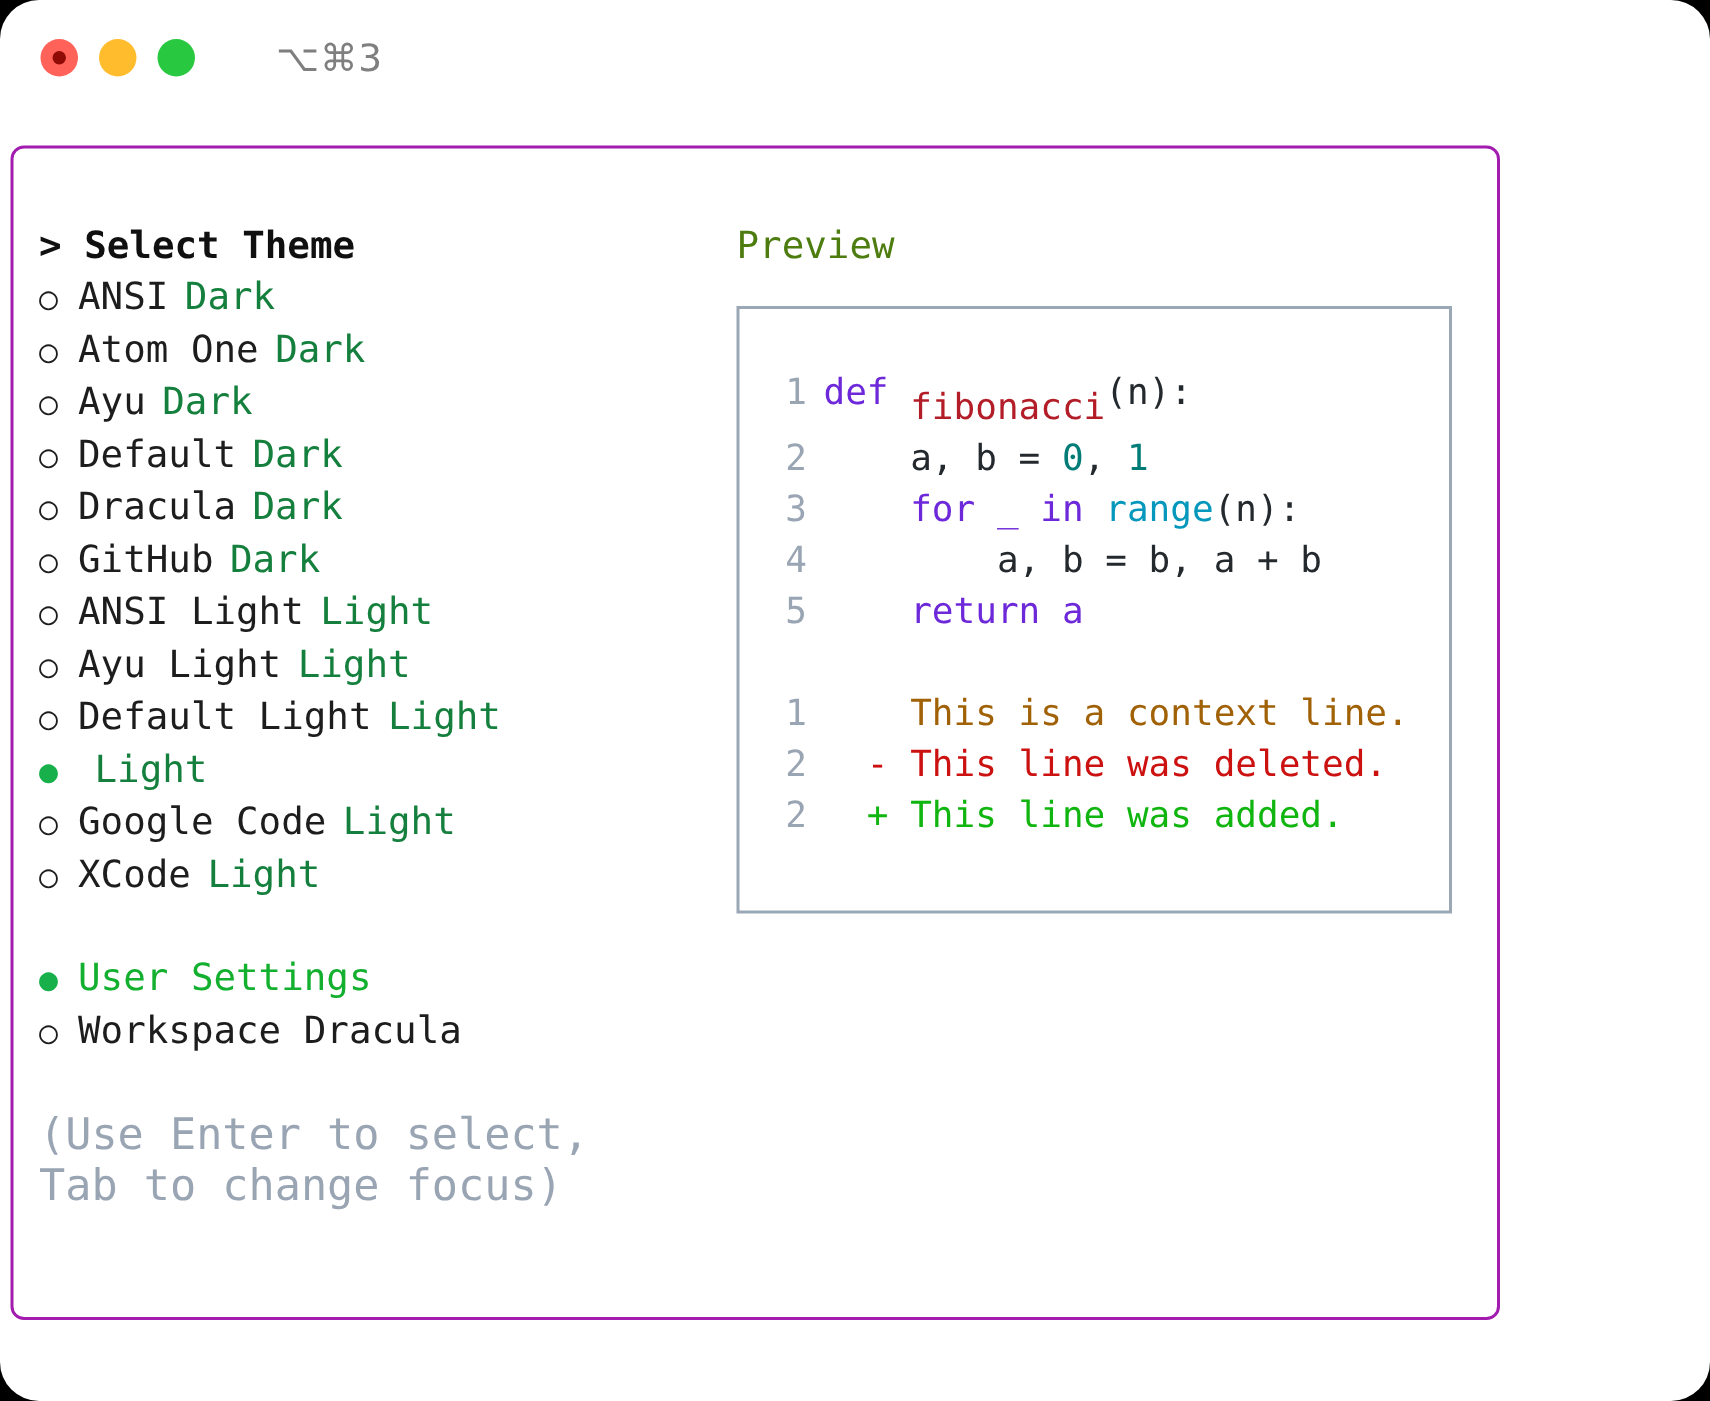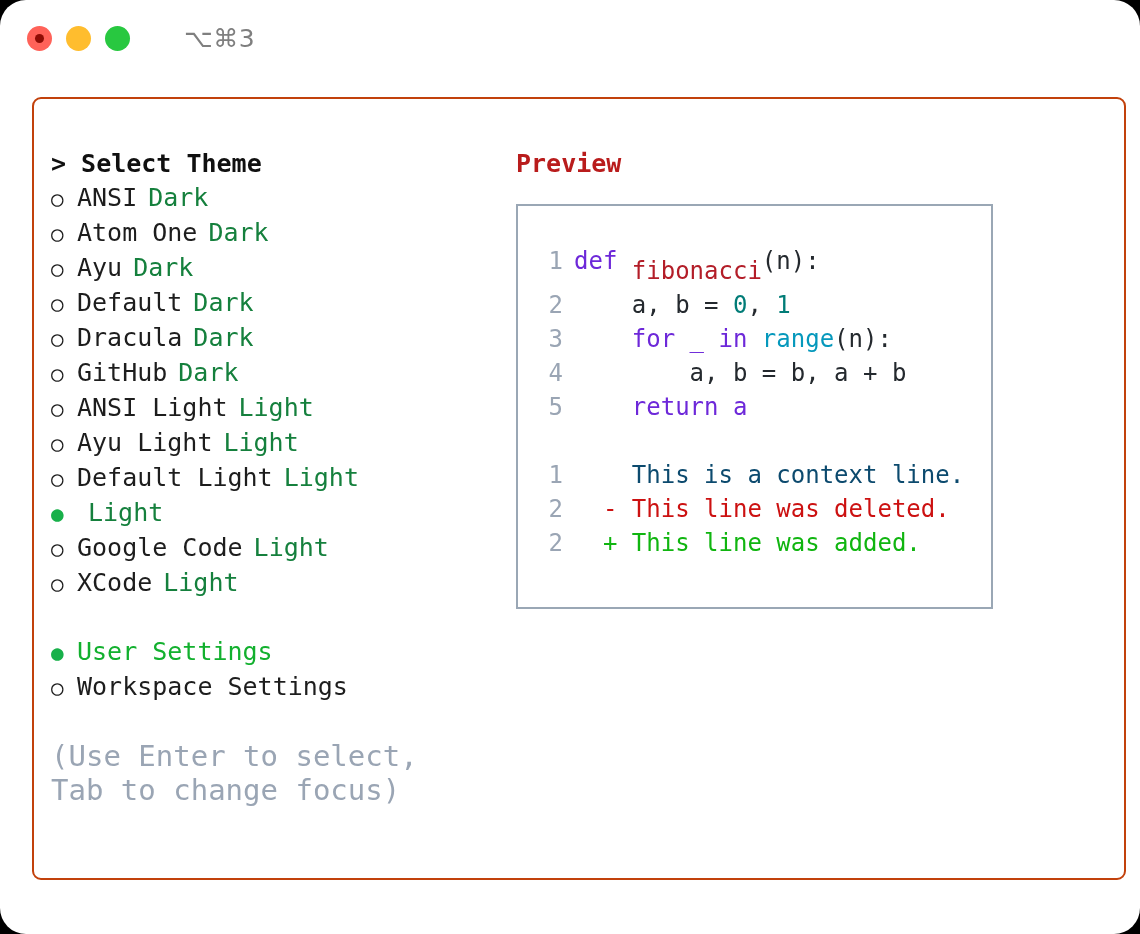--- a/index.html
+++ b/index.html
@@ -65,25 +65,25 @@
     color: #7f7f7f;
     font-size: 25px;
     letter-spacing: 0.5px;
     font-family: "DejaVu Sans", "Liberation Sans", sans-serif;
     white-space: nowrap;
   }
 
   
   .panel {
     position: absolute;
-    left: 32px;
+    left: 7px;
     top: 97px;
-    width: 1094px;
+    width: 993px;
     height: 783px;
-    border: 2px solid #c2410c;
+    border: 2px solid #a21caf;
     border-radius: 9px;
     box-sizing: border-box;
     background: #ffffff;
   }
 
   .columns {
     display: flex;
     padding: 48px 0 0 0;
   }
   .col-left  { width: 462px; padding-left: 17px; box-sizing: border-box; }
@@ -133,22 +133,22 @@
     margin-top: 34px;
     font-size: 29px;
     line-height: 34px;
     color: #9aa5b4;
     width: 420px;
   }
 
   
   .preview-title {
     font-size: 25px;
-    font-weight: bold;
-    color: #b91c1c;
+    font-weight: normal;
+    color: #4d7c0f;
     line-height: 34px;
   }
   .preview-box {
     margin-top: 23px;
     width: 477px;
     height: 405px;
     border: 2px solid #9aa7b5;
     box-sizing: border-box;
     background: #ffffff;
     padding: 38px 0 0 17px;
@@ -168,21 +168,21 @@
     margin-right: 11px;
   }
   .tok-plain { color: #24292e; }
   .tok-kw    { color: #6d28d9; }
   .tok-fn    { color: #b31d28; margin-top: 10px; }
   .tok-num   { color: #017c77; }
   .tok-builtin { color: #0598bc; }
 
   .code-gap { height: 34px; }
 
-  .diff-ctx { color: #0c4a6e; }
+  .diff-ctx { color: #a16207; }
   .diff-del { color: #cc1111; }
   .diff-add { color: #10b510; }
 </style>
 </head>
 <body>
 
 <div class="window">
 
   <div class="titlebar">
     <div class="lights">
@@ -213,21 +213,21 @@
             <div class="row selected"><span class="marker sel">●</span><span class="variant">Light</span></div>
             <div class="row"><span class="marker">○</span><span class="name">Google Code</span><span class="variant">Light</span></div>
             <div class="row"><span class="marker">○</span><span class="name">XCode</span><span class="variant">Light</span></div>
           </div>
 
         <div class="spacer-row"></div>
 
 
         <div id="apply-list">
             <div class="row selected"><span class="marker sel">●</span><span class="name">User Settings</span></div>
-            <div class="row"><span class="marker">○</span><span class="name">Workspace Settings</span></div>
+            <div class="row"><span class="marker">○</span><span class="name">Workspace Dracula</span></div>
           </div>
 
         <div class="hint">(Use Enter to select, Tab to change focus)</div>
       </div>
 
       <div class="col-right">
         <div class="preview-title">Preview</div>
 
         <div class="preview-box">
           <div id="code-sample">

